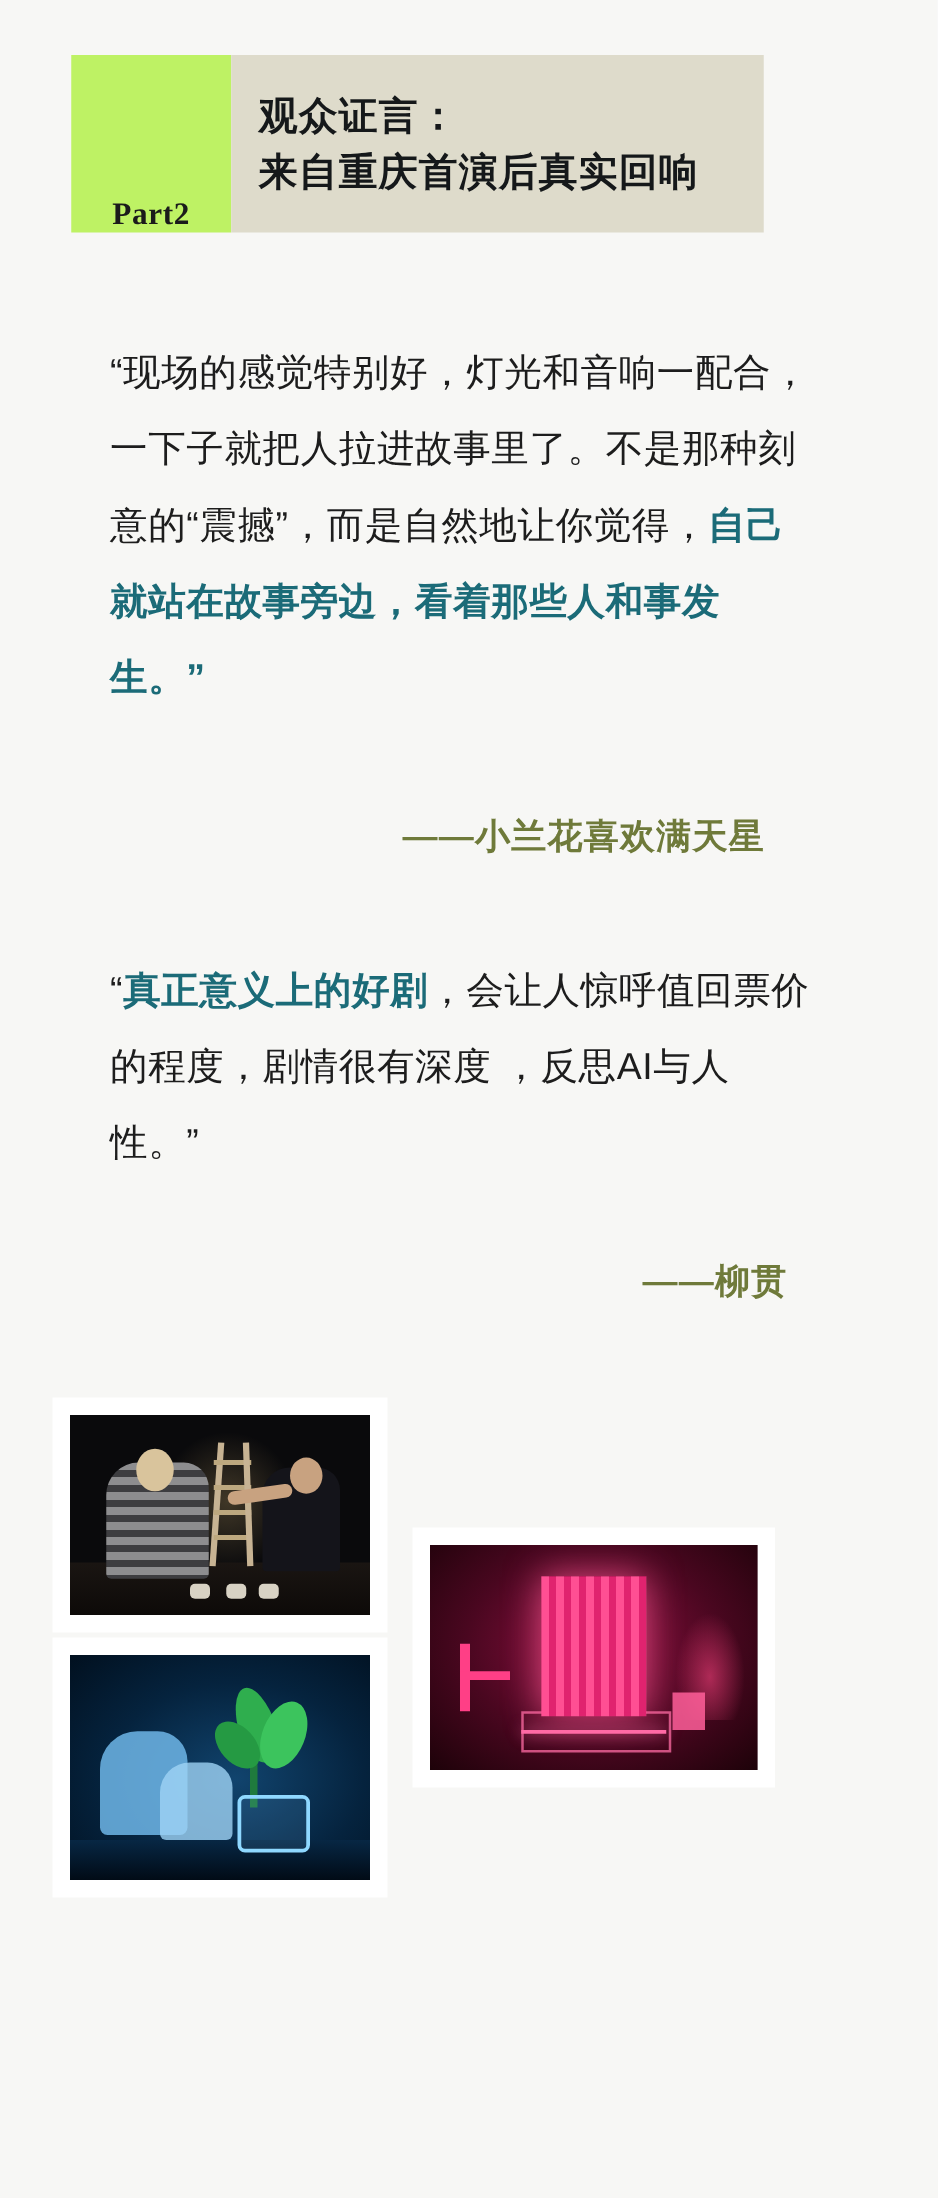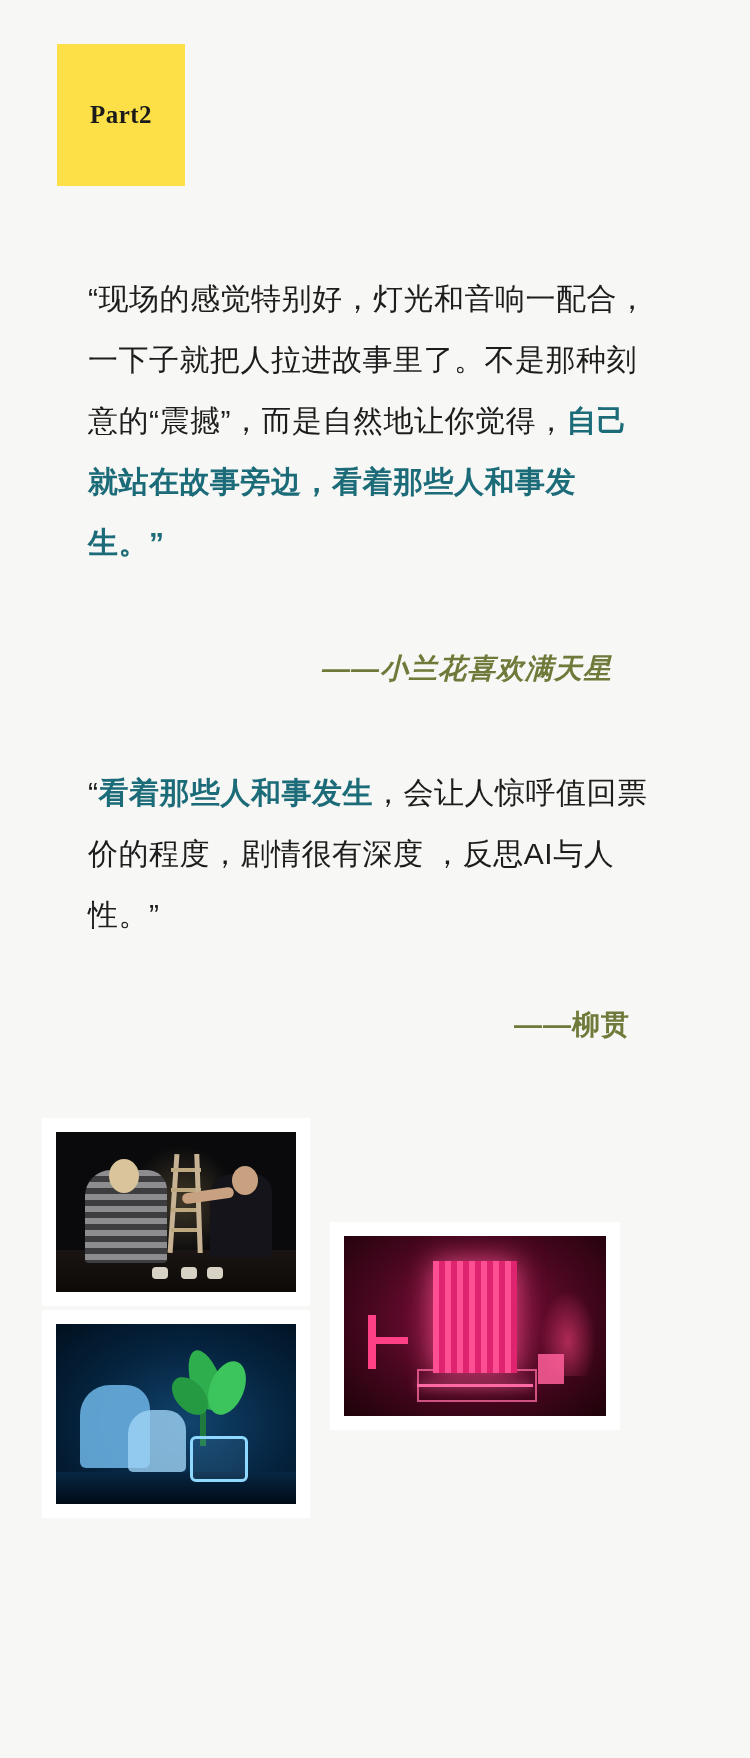--- a/index.html
+++ b/index.html
@@ -25,23 +25,23 @@
     position: absolute;
     left: 57px;
     top: 44px;
     width: 554px;
     height: 142px;
     display: flex;
     align-items: stretch;
   }
   .header-part {
     width: 128px;
-    background: #fde047;
+    background: #bef264;
     display: flex;
-    align-items: center;
+    align-items: flex-end;
     justify-content: center;
   }
   .header-part-label {
     font-family: "Liberation Serif", "DejaVu Serif", serif;
     font-weight: bold;
     font-size: 25px;
     color: #1b1b1b;
     letter-spacing: 0.5px;
   }
   .header-title {
@@ -83,21 +83,21 @@
   }
   .attribution {
     text-align: right;
     font-size: 28px;
     font-weight: bold;
     color: #6f7a3a;
     letter-spacing: 1px;
     margin-top: 26px;
     font-family: "Liberation Sans", "DejaVu Sans", sans-serif;
   }
-  .attr-1 { position: absolute; left: 62px; top: 624px; width: 550px; font-style: italic; }
+  .attr-1 { position: absolute; left: 62px; top: 624px; width: 550px; }
   .attr-2 { position: absolute; left: 80px; top: 980px; width: 550px; }
 
   
   .photo {
     position: absolute;
     background: #ffffff;
     box-sizing: border-box;
   }
   .photo .inner {
     position: absolute;
@@ -199,32 +199,36 @@
 </style>
 </head>
 <body>
 
 <div class="page">
 
   <div class="header">
     <div class="header-part">
       <span class="header-part-label">Part2</span>
     </div>
+    <div class="header-title">
+      <div class="header-title-line">观众证言：</div>
+      <div class="header-title-line">来自重庆首演后真实回响</div>
+    </div>
   </div>
 
   <div class="quote-block quote-1">
     <div class="quote-text">
       <span>“现场的感觉特别好，灯光和音响一配合，一下子就把人拉进故事里了。不是那种刻意的“震撼”，而是自然地让你觉得，</span><span class="hl">自己就站在故事旁边，看着那些人和事发生。</span><span class="hl">”</span>
     </div>
   </div>
   <div class="attribution attr-1">——小兰花喜欢满天星</div>
 
   <div class="quote-block quote-2">
     <div class="quote-text">
-      <span>“</span><span class="hl">看着那些人和事发生</span><span>，会让人惊呼值回票价的程度，剧情很有深度 ，反思AI与人性。”</span>
+      <span>“</span><span class="hl">真正意义上的好剧</span><span>，会让人惊呼值回票价的程度，剧情很有深度 ，反思AI与人性。”</span>
     </div>
   </div>
   <div class="attribution attr-2">——柳贯</div>
 
   <div class="photo" id="photo1">
     <div class="frame-edge"></div>
     <div class="inner">
       <div class="p1-glow"></div>
       <div class="p1-floor"></div>
       <div class="p1-ladder">

